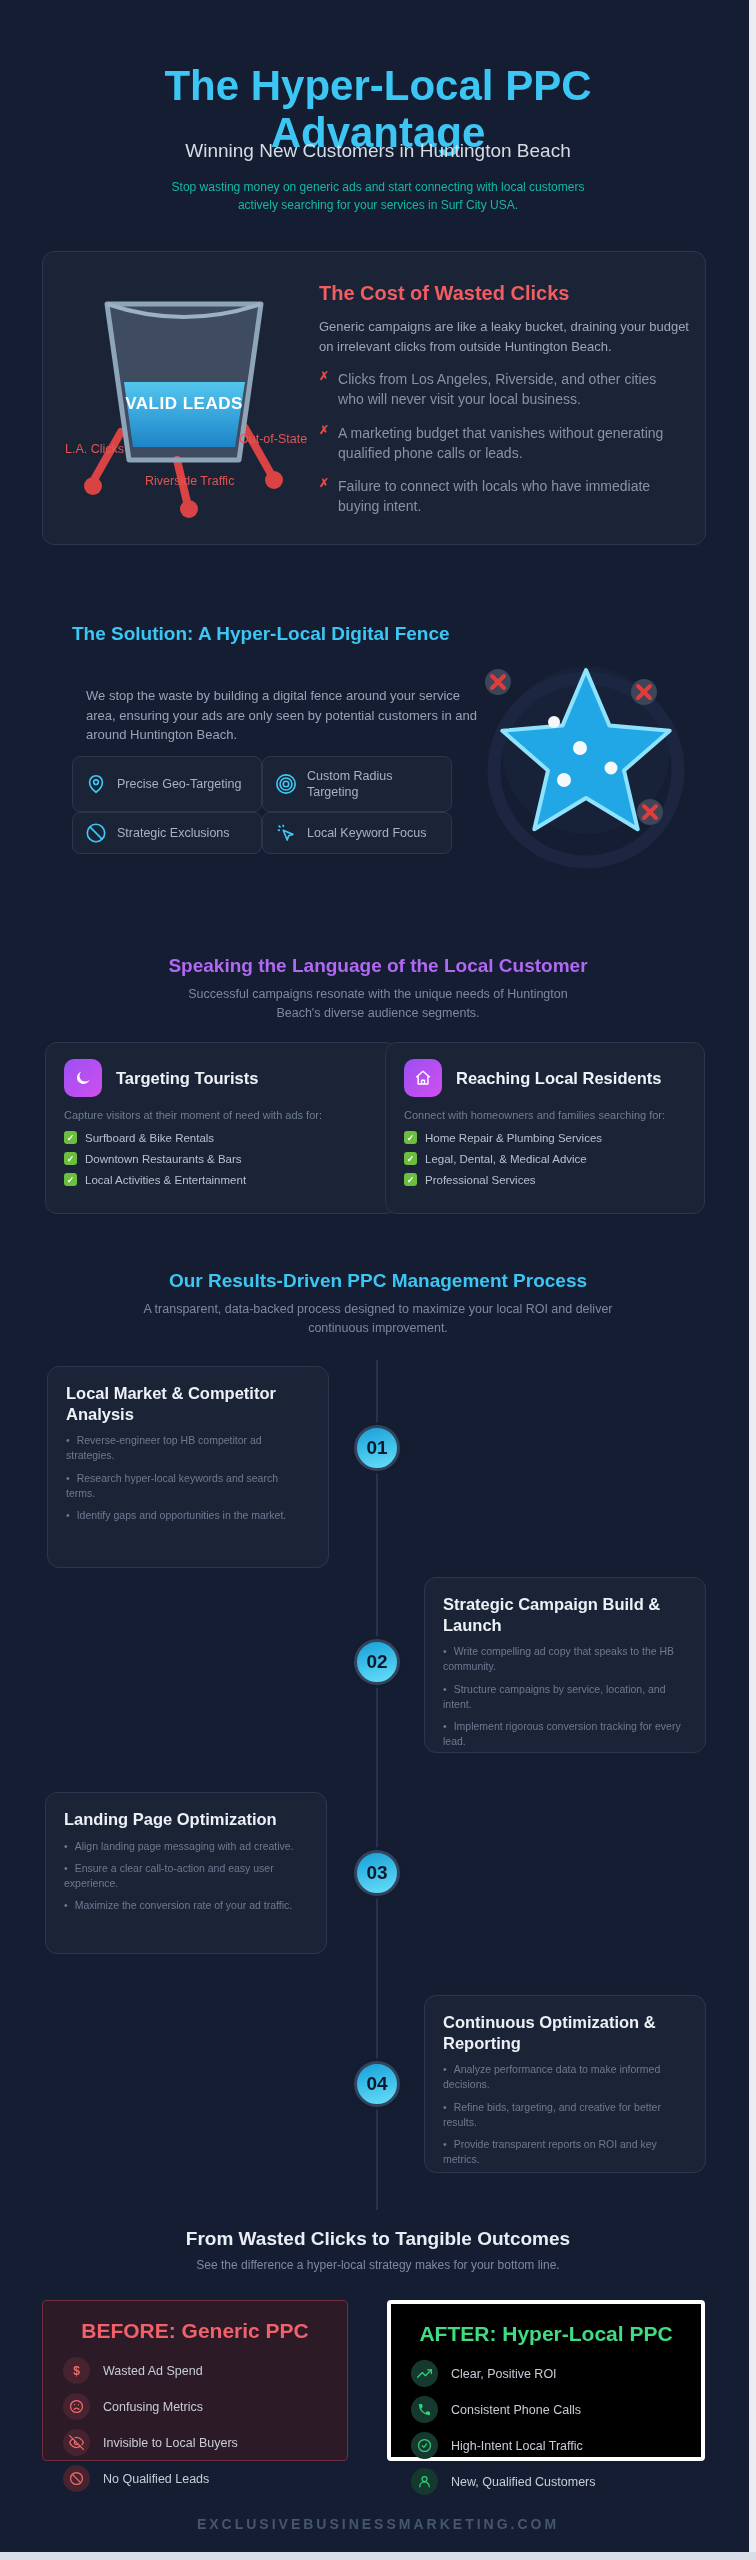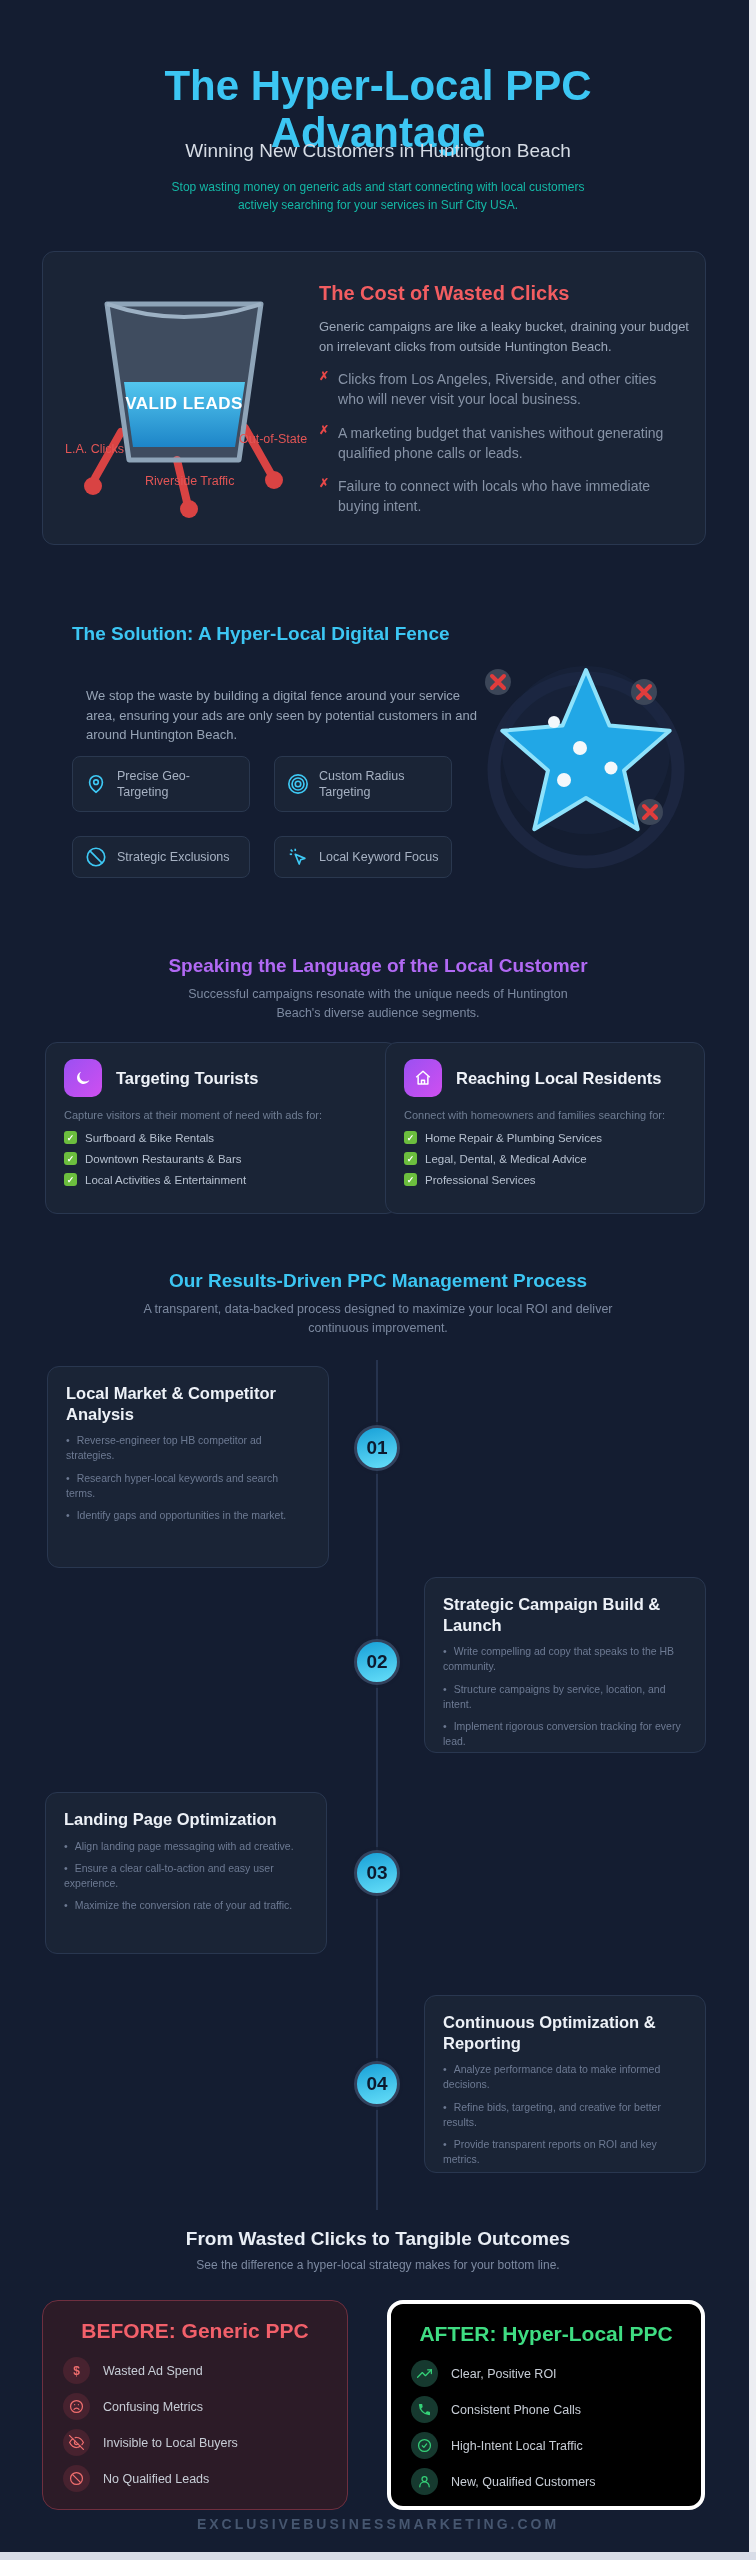--- a/index.html
+++ b/index.html
@@ -25,21 +25,21 @@
   #cost-text{left:276px;top:30px;width:386px;}
   #cost-heading{font-size:20px;font-weight:bold;color:#f25d61;margin-bottom:12px;}
   #cost-body{font-size:13px;line-height:1.5;color:#9ba7b9;width:370px;}
   .cost-bullet{display:flex;gap:9px;margin-top:13px;width:360px;}
   .xmark{color:#e84848;font-size:12px;font-weight:bold;line-height:1.3;flex:0 0 auto;}
   .cost-bullet-text{font-size:14px;line-height:1.45;color:#8senior793a6;color:#8793a6;}
 
   
   #solution-heading{left:72px;top:622px;width:400px;font-size:19px;line-height:1.3;font-weight:bold;color:#3cc6f3;}
   #solution-body{left:72px;top:686px;width:400px;font-size:13px;line-height:1.5;color:#96a3b5;margin-left:14px;}
-  #chips{left:72px;top:756px;width:380px;display:grid;grid-template-columns:1fr 1fr;gap:24px;}
+  #chips{left:72px;top:756px;width:380px;display:grid;grid-template-columns:1fr 1fr;gap:0;}
   .chip{background:#1a2436;border:1px solid #2a384f;border-radius:8px;padding:9px 12px;display:flex;
         align-items:center;gap:10px;color:#a7b2c3;font-size:12.5px;line-height:1.3;box-sizing:border-box;}
   .chip:nth-child(-n+2){min-height:56px;}
   .chip:nth-child(n+3){min-height:42px;}
   .chip svg{flex:0 0 auto;}
   #star-art{left:468px;top:630px;}
 
   
   #audience-heading{left:128px;top:955px;width:500px;font-size:19px;font-weight:bold;color:#b169f4;}
   #audience-subtitle{left:168px;top:985px;width:420px;font-size:12.5px;line-height:1.5;color:#7c89a0;}
@@ -71,21 +71,21 @@
   .step-bullet .bdot{margin-right:7px;}
   .pnum{width:46px;height:46px;left:354px;border-radius:50%;box-sizing:border-box;
         background:linear-gradient(165deg,#1fa6db 10%,#5fd9f6 90%);border:3px solid #33425d;
         display:flex;align-items:center;justify-content:center;font-size:19px;font-weight:bold;color:#0d1a2e;
         box-shadow:0 0 0 3px rgba(20,29,49,.8);}
   #pnum-0{top:1425px;} #pnum-1{top:1639px;} #pnum-2{top:1850px;} #pnum-3{top:2061px;}
 
   
   #outcomes-heading{left:128px;top:2228px;width:500px;font-size:19px;font-weight:bold;color:#e9eef5;}
   #outcomes-subtitle{left:168px;top:2258px;width:420px;font-size:12px;color:#7c89a0;}
-  .oc-card{top:2300px;height:210px;border-radius:16px;box-sizing:border-box;padding:18px 20px;}
+  .oc-card{top:2300px;height:161px;border-radius:4px;box-sizing:border-box;padding:18px 20px;}
   #before-card{left:42px;width:306px;background:#2c1b27;border:1px solid #6e2f3f;}
   #after-card{left:387px;width:318px;background:#000000;border:4px solid #ffffff;}
   .oc-title{text-align:center;font-size:21px;font-weight:bold;margin-bottom:14px;}
   #before-card .oc-title{color:#f2606a;}
   #after-card .oc-title{color:#3fdc82;}
   .oc-item{display:flex;align-items:center;gap:13px;margin-top:9px;}
   .oc-icon{width:27px;height:27px;border-radius:50%;display:flex;align-items:center;justify-content:center;flex:0 0 auto;}
   #before-card .oc-icon{background:#47222f;color:#ef6e6e;}
   #after-card .oc-icon{background:#16392f;color:#35d178;}
   .oc-label{font-size:12.5px;color:#c7cdd6;}

